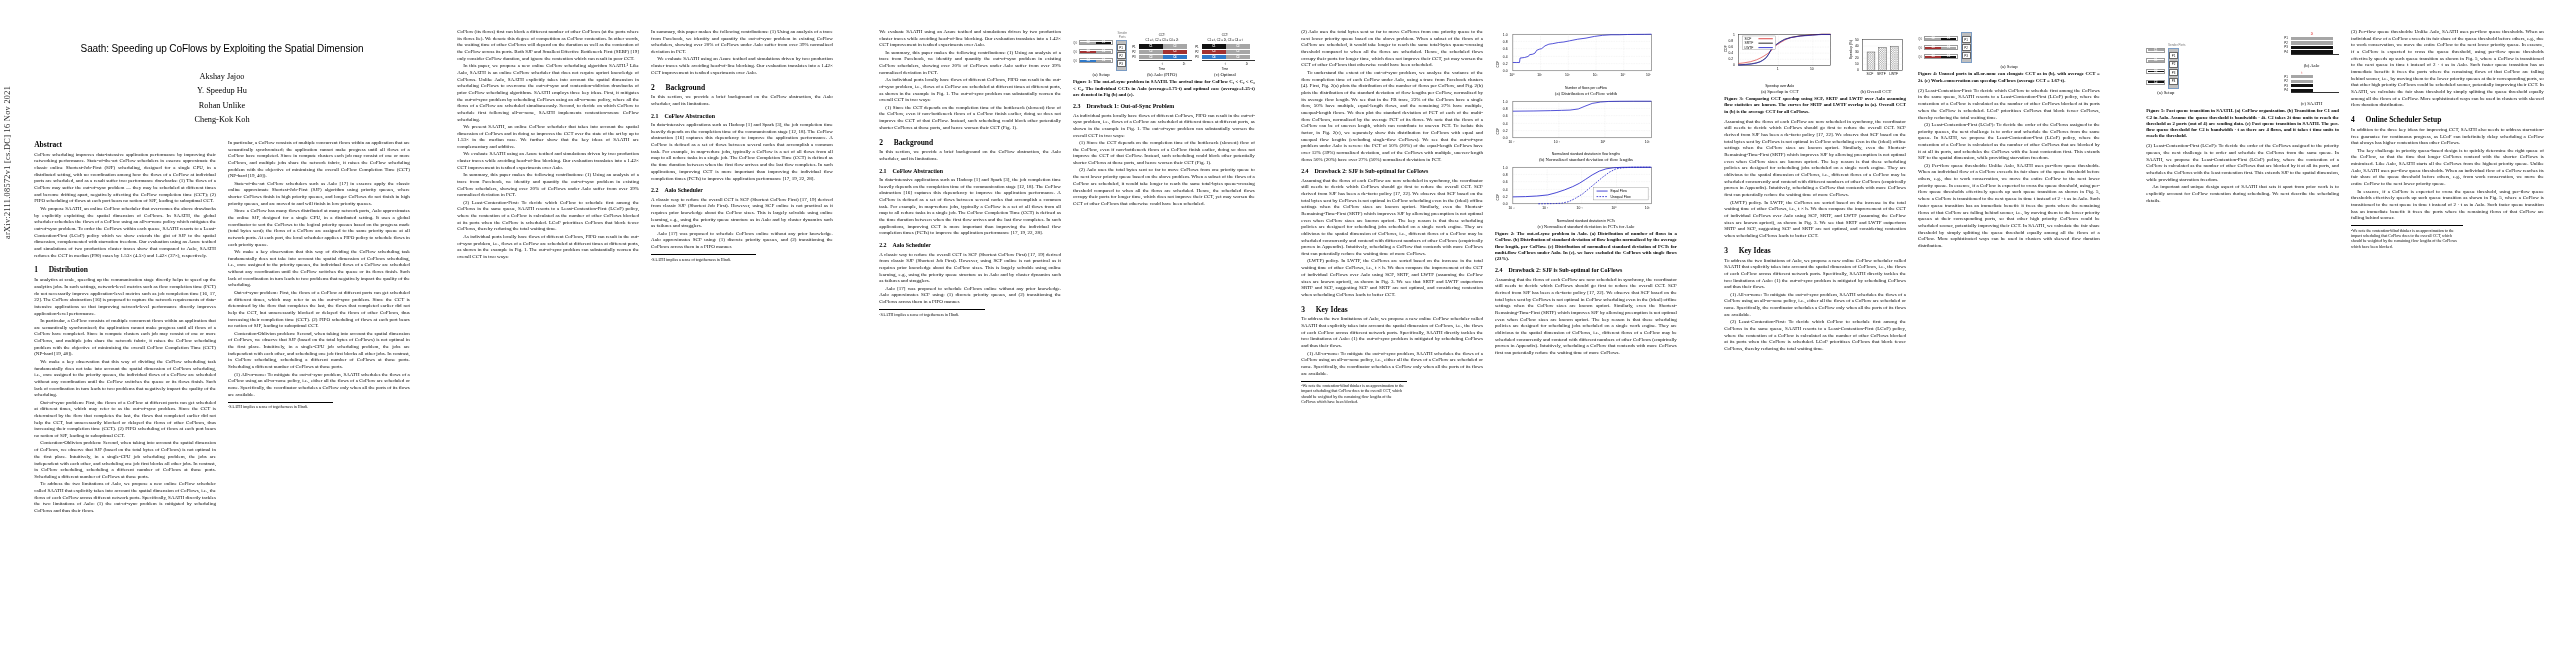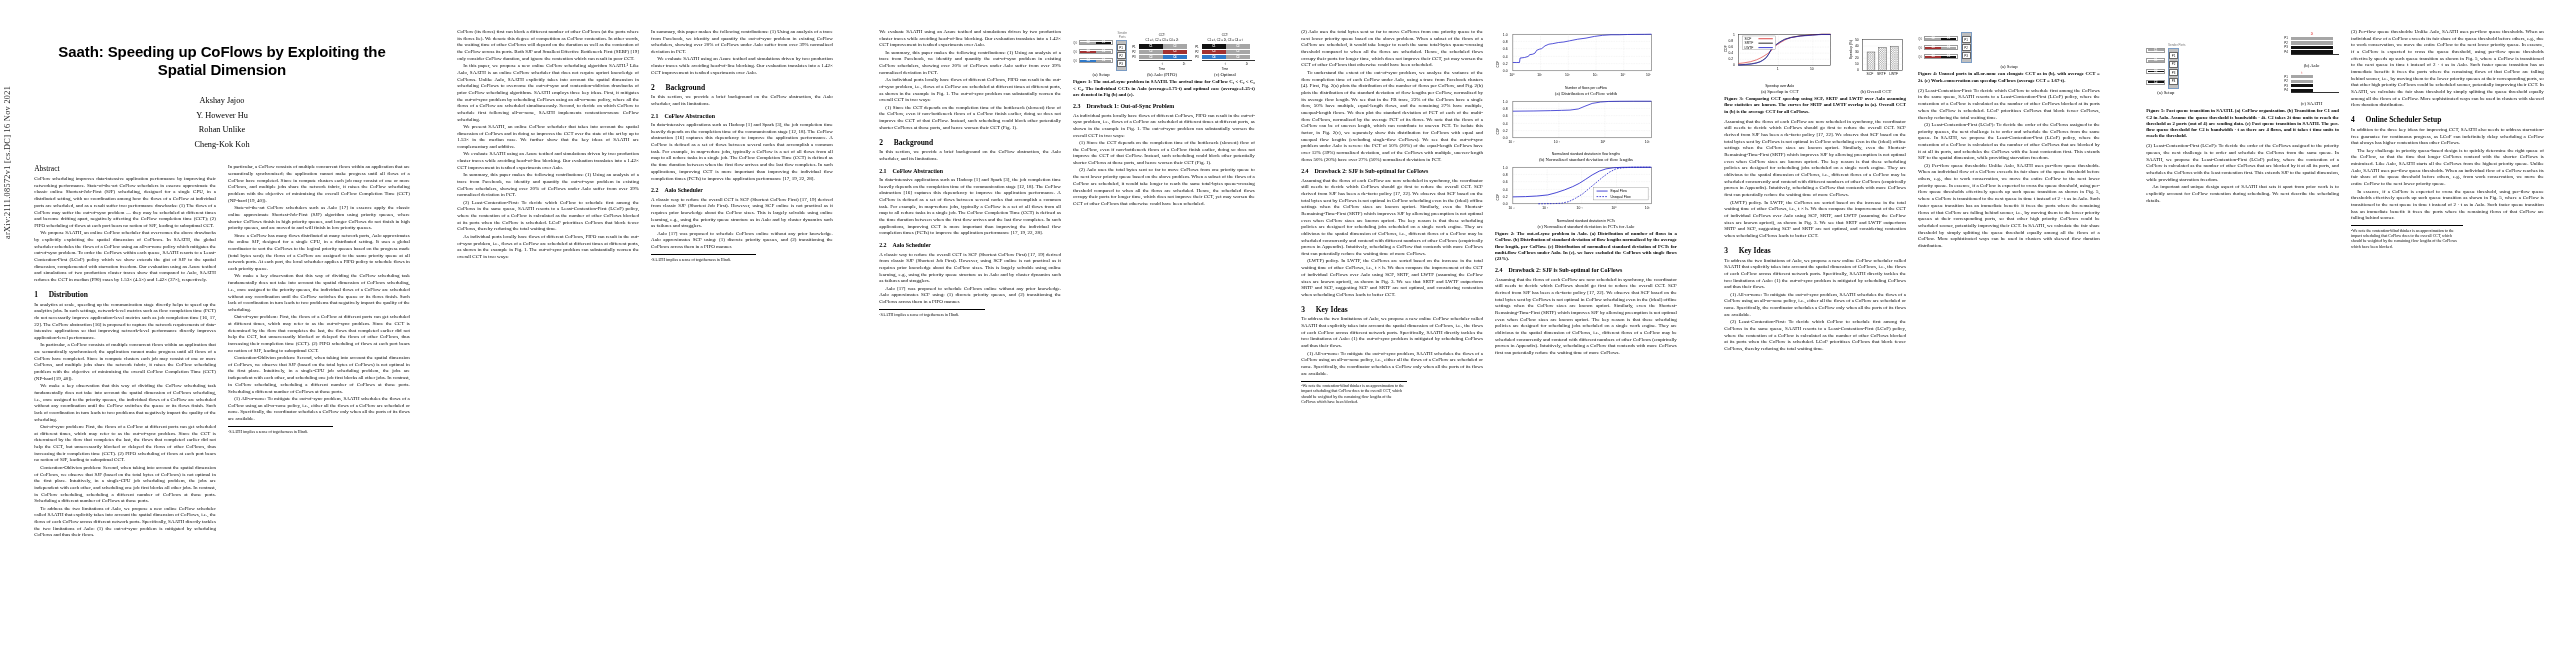--- a/index.html
+++ b/index.html
@@ -18,22 +18,22 @@
   .page{position:absolute;top:0;background:#fff;}
   .p1{left:22px;width:400px;height:667px;}
   .p2{left:445px;width:400px;height:667px;}
   .p3{left:867px;width:400px;height:667px;}
   .p4{left:1289px;width:400px;height:667px;}
   .p5{left:1712px;width:400px;height:667px;}
   .p6{left:2134px;width:422px;height:667px;}
 
   
   .title{
-    font-family:"Liberation Sans",sans-serif;font-weight:bold;
-    font-size:15px;line-height:1.22;text-align:center;
+    font-family:"Liberation Sans",sans-serif;font-weight:normal;
+    font-size:10px;line-height:1.22;text-align:center;
     margin:43px 14.5px 0 14.5px;letter-spacing:-0.1px;
   }
   .authors{display:flex;justify-content:space-around;margin:14.5px 16.7px 0 16.7px;flex-direction:column;}
   .acol{text-align:center;font-size:8.3px;line-height:1.75;}
 
   
   .cols{display:flex;gap:12.2px;padding:0 12.2px;margin-top:9px;}
   .col{flex:1 1 0;min-width:0;}
   .p1 .cols{margin-top:12.2px;}
   .page:not(.p1) .cols{margin-top:29px;}
@@ -45,21 +45,21 @@
   p.bd.ni{text-indent:0;}
   h2.sec{
     font-family:"Liberation Serif",serif;font-weight:bold;
     font-size:7.5px;margin:6.1px 0 2.8px 0;line-height:1.2;
   }
   h2.sec .num{display:inline-block;min-width:14.5px;}
   h3.sub{
     font-weight:bold;font-size:5.9px;margin:5px 0 2.2px 0;line-height:1.22;
   }
   h3.sub .num{display:inline-block;min-width:13.3px;}
-  h2.abs{font-weight:normal;font-size:7.5px;margin:0 0 2.8px 0;}
+  h2.abs{font-weight:bold;font-size:7.5px;margin:0 0 2.8px 0;}
   .fnote{font-size:4px;line-height:1.3;border-top:0.6px solid #000;padding-top:1.7px;margin-top:3.3px;width:58%;}
   .fnote-r{font-size:4px;line-height:1.3;border-top:0.6px solid #000;padding-top:1.7px;margin-top:3.3px;width:58%;}
 
   
   .fig{margin:3.3px 0 3.9px 0;}
   .figcap{font-size:4.8px;font-weight:bold;line-height:1.3;text-align:justify;margin-top:2.2px;}
   .subcap{font-size:4.7px;text-align:center;margin-top:1.1px;}
   .figrow{display:flex;justify-content:space-between;align-items:flex-end;gap:3.3px;}
 
   
@@ -107,21 +107,21 @@
 
 <div class="sheet">
 
   <div class="arxiv-stamp">arXiv:2111.08572v1  [cs.DC]  16 Nov 2021</div>
 
   <div class="page p1">
     <div class="title">Saath: Speeding up CoFlows by Exploiting the Spatial Dimension</div>
     <div class="authors">
       <div class="acol">
         <div>Akshay Jajoo</div>
-        <div>Y. However Hu</div>
+        <div>Y. Speedup Hu</div>
       </div>
       <div class="acol">
         <div>Rohan Unlike</div>
         <div>Cheng-Kok Koh</div>
       </div>
     </div>
     <div class="cols">
       <div class="col">
         <h2 class="abs">Abstract</h2>
         <p class="bd ni">CoFlow scheduling improves data-intensive application performance by improving their networking performance. State-of-the-art CoFlow schedulers in essence approximate the classic online Shortest-Job-First (SJF) scheduling, designed for a single CPU, in a distributed setting, with no coordination among how the flows of a CoFlow at individual ports are scheduled, and as a result suffer two performance drawbacks: (1) The flows of a CoFlow may suffer the out-of-sync problem — they may be scheduled at different times and become drifting apart, negatively affecting the CoFlow completion time (CCT); (2) FIFO scheduling of flows at each port bears no notion of SJF, leading to suboptimal CCT.</p>

